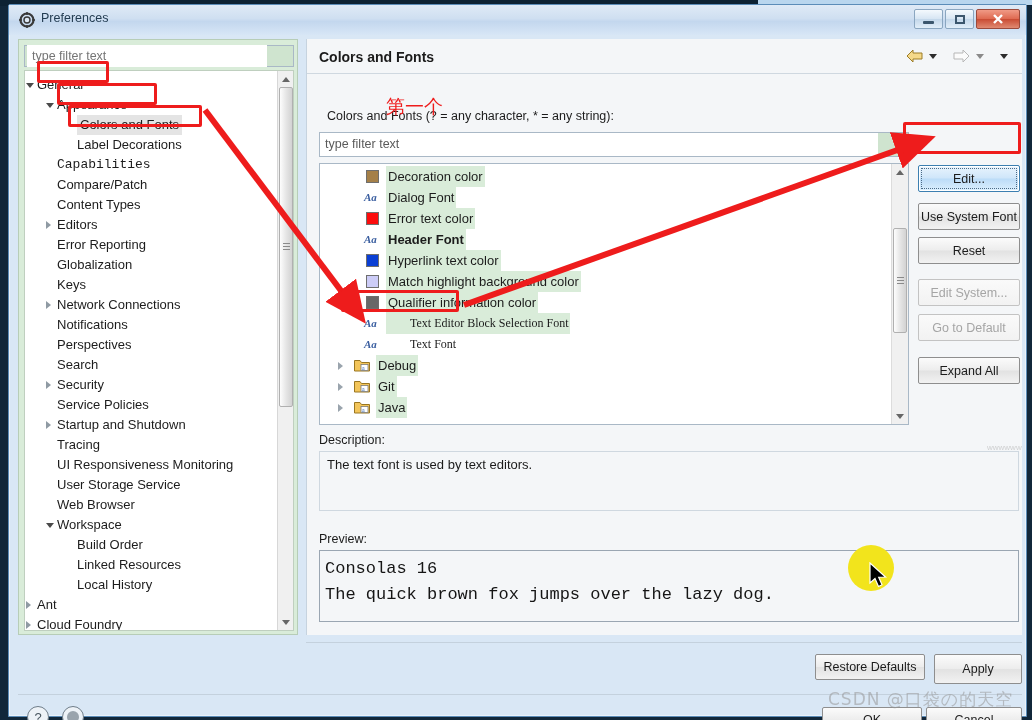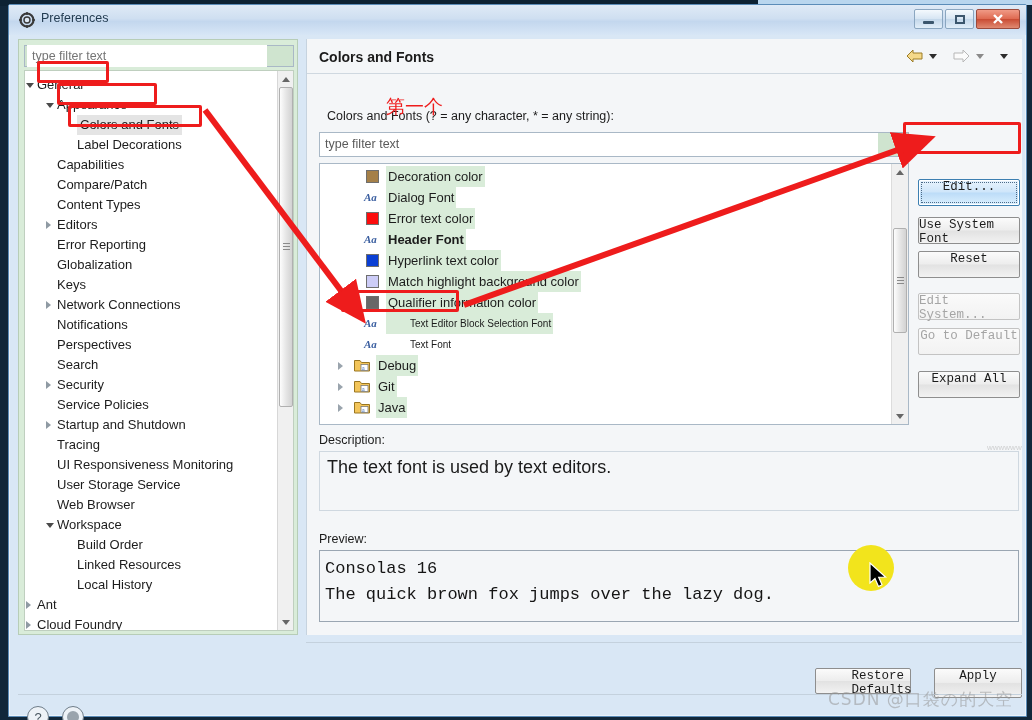--- a/index.html
+++ b/index.html
@@ -211,44 +211,43 @@
     position: absolute; left: 44px; top: 0;
     font-size: 11px; font-style: italic; font-weight: bold;
     color: #3b5fa0;
     font-family: "Liberation Serif", serif;
   }
   .lrow .ltxt {
     position: absolute; left: 66px; top: 0;
     background: #d9ecd9;
     padding: 0 2px;
   }
-  .lrow .ltxt.mono { font-family: Liberation Sans, sans-serif; font-size: 10px; padding-left: 24px; }
+  .lrow .ltxt.mono { font-family: Liberation Serif, serif; font-size: 12px; padding-left: 24px; }
   .lrow .ltxt.bold { font-weight: bold; }
   .lrow .ltxt.nohl { background: transparent; }
   .lrow .twi {
     position: absolute; left: 18px; top: 7px;
     width:0;height:0;border-left:5px solid #9aa4ad;border-top:4px solid transparent;border-bottom:4px solid transparent;
   }
   .lrow .folder {
     position: absolute; left: 34px; top: 3px; width: 16px; height: 14px;
   }
   .list-scroll {
     position: absolute; right: 0; top: 0; width: 17px; bottom: 0;
     background: #f0f0f0; border-left: 1px solid #dcdcdc;
   }
 
   .btn {
     position: absolute;
     background: linear-gradient(to bottom, #fbfbfb, #ededed 48%, #e2e2e2 52%, #f2f2f2);
     border: 1px solid #8e8e8e;
     border-radius: 2px;
     font-size: 12.5px; color: #1c1c1c;
-    display: flex; justify-content: center;
-    font-family: Liberation Mono, monospace;
-    margin-top: 14px;
+    display: flex; align-items: center; justify-content: center;
+    font-family: Liberation Sans, sans-serif;
   }
   .btn.disabled {
     color: #a5a5a5;
     border-color: #c3c3c3;
     background: linear-gradient(to bottom, #fafafa, #f2f2f2);
   }
   .btn.focused {
     background: linear-gradient(to bottom, #e9f4fd, #cfe6fa 48%, #bcdcf8 52%, #dcf0fe);
     border: 1px solid #3c7fb1;
     box-shadow: 0 0 0 1px #fff inset;
@@ -258,21 +257,21 @@
     position: absolute; left: 2px; top: 2px; right: 2px; bottom: 2px;
     border: 1px dotted #4b6b88;
   }
 
   .desc-box {
     position: absolute; left: 12px; top: 412px; width: 700px; height: 60px;
     background: #f4f6f8; border: 1px solid #cfd8e0;
   }
   .desc-txt {
     position: absolute; left: 20px; top: 418px;
-    font-size: 18px; color: #1b1b1b;
+    font-size: 13px; color: #1b1b1b;
   }
   .prev-box {
     position: absolute; left: 12px; top: 511px; width: 700px; height: 72px;
     background: #f4f6f8; border: 1px solid #9aa6b2;
   }
   .prev-txt {
     position: absolute; left: 18px; top: 517px;
     font-family: "Liberation Mono", monospace;
     font-size: 17px; color: #151515; line-height: 26px;
     white-space: pre;
@@ -391,21 +390,21 @@
                 <span class="tw open" style="left: 21px;"></span>
                 <span class="tlabel" style="left: 32px;">Appearance</span>
               </div>
               <div class="tnode sel">
                 <span class="tlabel" style="left: 52px;">Colors and Fonts</span>
               </div>
               <div class="tnode">
                 <span class="tlabel" style="left: 52px;">Label Decorations</span>
               </div>
               <div class="tnode">
-                <span class="tlabel" style="left: 32px;">Capabilities</span>
+                <span class="tlabel" style="left: 32px; font-family: Liberation Mono, monospace;">Capabilities</span>
               </div>
               <div class="tnode">
                 <span class="tlabel" style="left: 32px;">Compare/Patch</span>
               </div>
               <div class="tnode">
                 <span class="tlabel" style="left: 32px;">Content Types</span>
               </div>
               <div class="tnode">
                 <span class="tw closed" style="left: 21px;"></span>
                 <span class="tlabel" style="left: 32px;">Editors</span>
@@ -643,21 +642,21 @@
         <div class="prev-txt">Consolas 16</div>
         <div class="prev-txt" style="top:543px;">The quick brown fox jumps over the lazy dog.</div>
 
         <div class="wm-small" style="left:680px;top:404px;text-align:right;">wwwwww</div>
       </div>
 
       <div class="btm-sep"></div>
 
       <div class="btn" style="left:1004px;top:-1px;width:0;height:0;border:none;"></div>
 
-      <div class="btn" style="left:805px;top:619px;width:96px;height:26px;padding-left:37px;">
+      <div class="btn" style="left:805px;top:619px;width:110px;height:26px;">
         <span>Restore Defaults</span>
       </div>
       <div class="btn" style="left:924px;top:619px;width:88px;height:30px;">
         <span>Apply</span>
       </div>
 
       <div class="btm-sep2"></div>
 
       <div class="help-ic" style="left:17px;top:671px;">?</div>
       <div class="dot-ic" style="left:52px;top:671px;"></div>

